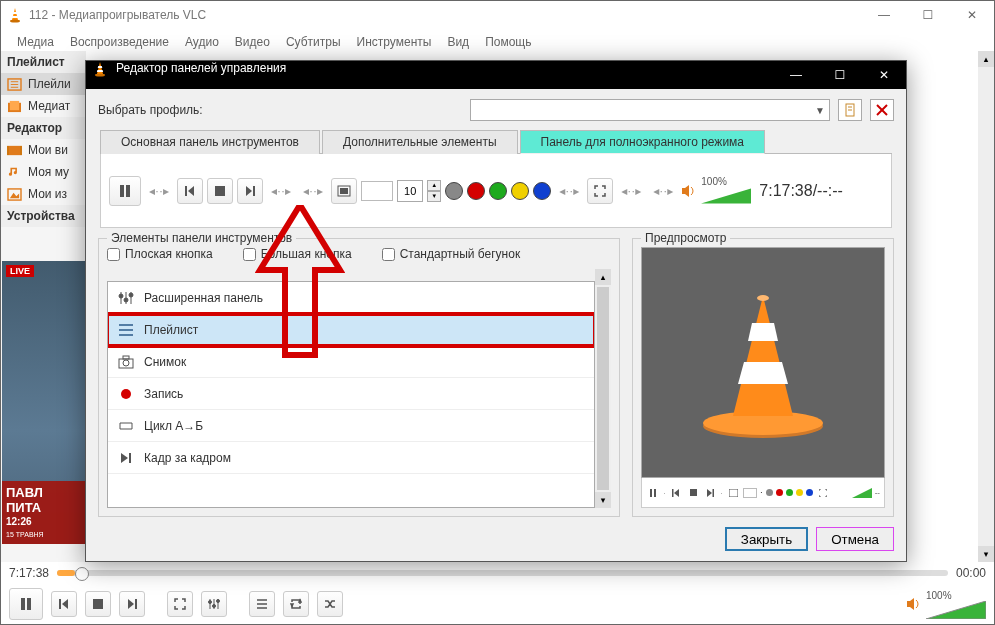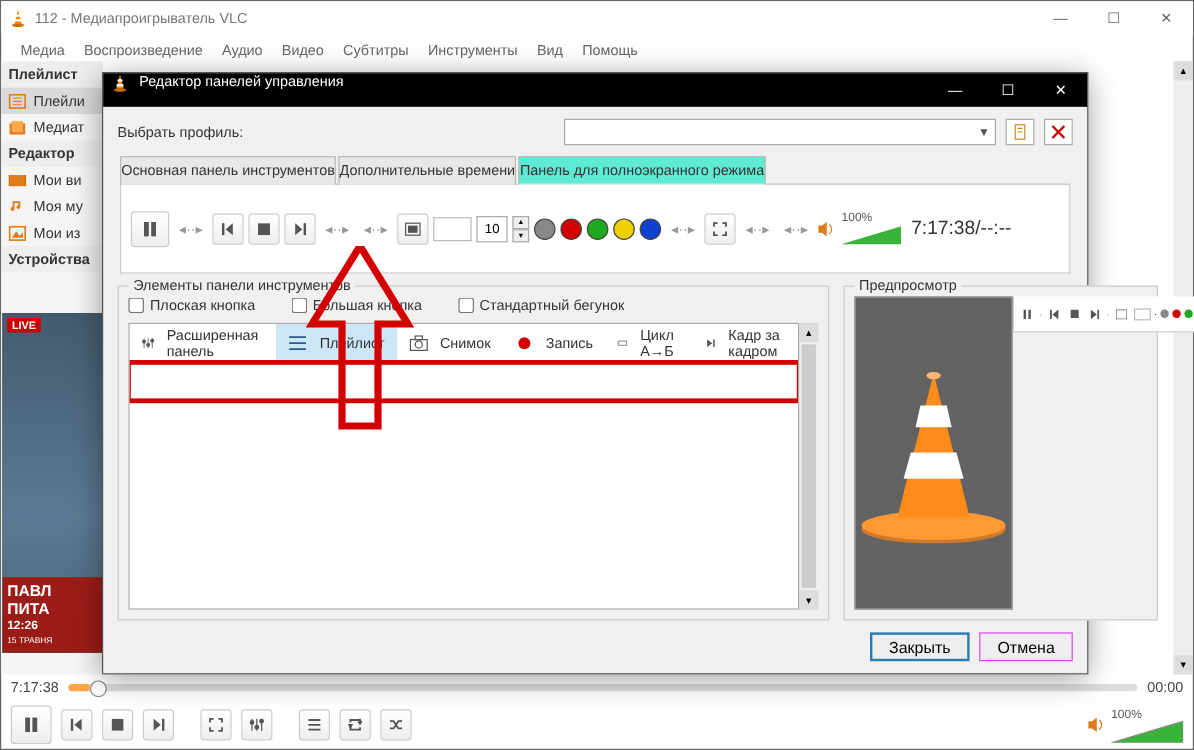--- a/index.html
+++ b/index.html
@@ -52,51 +52,51 @@
 
   .dlg-body{padding:10px 12px; height:calc(100% - 28px); display:flex; flex-direction:column;}
   .profile-row{display:flex; align-items:center; gap:8px; margin-bottom:8px;}
   .profile-row label{color:#333;}
   .profile-select{flex:0 0 360px; margin-left:auto; height:22px; border:1px solid #aaa; background:#fff; display:flex; align-items:center; justify-content:flex-end; padding-right:4px;}
   .profile-select .arr{font-size:10px; color:#555;}
   .profile-row .pbtn{width:24px; height:22px; border:1px solid #aaa; display:flex; align-items:center; justify-content:center; background:#fff;}
   .profile-row .pbtn.del svg{color:#c00;}
 
   .tabs{display:flex; border-bottom:1px solid #bbb; margin:0 2px;}
-  .tab{border:1px solid #bbb; border-bottom:none; padding:4px 0; background:#e8e8e8; color:#333; margin-right:2px; position:relative; top:1px;}
+  .tab{border:1px solid #bbb; border-bottom:none; padding:4px 20px; background:#e8e8e8; color:#333; margin-right:2px; position:relative; top:1px;}
   .tab.active{background:#5eead4; border-bottom:1px solid #f0f0f0;}
 
   .toolbar-preview{height:74px; border:1px solid #ccc; border-top:none; background:#fff; margin:0 2px 10px; padding:16px 8px; display:flex; align-items:center; gap:4px;}
   .tbtn{width:26px; height:26px; border:1px solid #ccc; border-radius:3px; background:linear-gradient(#fff,#eee); display:flex; align-items:center; justify-content:center; flex-shrink:0;}
   .tbtn.pause{width:32px; height:30px;}
   .tsep{color:#999; padding:0 4px;}
   .slider-mini{width:32px; height:20px; border:1px solid #bbb; background:#fff;}
   .numbox{width:26px; height:22px; border:1px solid #aaa; display:flex; align-items:center; justify-content:center; font-size:11px; background:#fff;}
   .spinner{width:14px; height:22px; display:flex; flex-direction:column;}
   .spinner div{flex:1; border:1px solid #aaa; background:#eee; display:flex; align-items:center; justify-content:center; font-size:7px;}
   .cdot{width:18px; height:18px; border-radius:50%; border:1px solid #444;}
   .timedisplay{font-size:16px; color:#333; margin-left:4px;}
 
   .lower{display:flex; gap:12px; flex:1; min-height:0;}
   .elements-box{flex:1; display:flex; flex-direction:column; border:1px solid #ccc; padding:8px; position:relative; background:#f0f0f0;}
   .elements-box .grouplabel{position:absolute; top:-8px; left:8px; background:#f0f0f0; padding:0 4px; color:#333;}
   .checks{display:flex; gap:30px; margin-bottom:8px;}
   .checks label{display:flex; align-items:center; gap:5px; color:#333;}
   .checks input{width:13px; height:13px;}
-  .elem-list{flex:1; border:1px solid #aaa; background:#fff; overflow:hidden; display:flex; flex-direction:row; position:relative;}
+  .elem-list{flex:1; border:1px solid #aaa; background:#fff; overflow:hidden; display:flex; flex-direction:column; position:relative;margin-top:12px;}
   .elem-item{height:32px; display:flex; align-items:center; gap:10px; padding:0 10px; border-bottom:1px solid #eee; color:#333;}
   .elem-item .eico{width:16px; height:14px;}
   .elem-item.sel{background:#cde6f7;}
   .red-highlight{position:absolute; border:4px solid #d30000; pointer-events:none; z-index:5;}
   .scrollbar-v{width:16px; background:#eee; display:flex; flex-direction:column;}
   .scrollbar-v .arr{height:16px; background:#ddd; display:flex; align-items:center; justify-content:center; font-size:9px;}
   .scrollbar-v .thumb{flex:1; margin:2px; background:#ccc;}
   .elem-list-wrap{flex:1; display:flex;}
 
-  .preview-box{width:262px; display:flex; flex-direction:row; border:1px solid #ccc; padding:8px; position:relative; background:#f0f0f0;}
+  .preview-box{width:262px; display:flex; flex-direction:column; border:1px solid #ccc; padding:8px; position:relative; background:#f0f0f0;}
   .preview-box .grouplabel{position:absolute; top:-8px; left:8px; background:#f0f0f0; padding:0 4px; color:#333;}
   .preview-area{flex:1; border:1px solid #aaa; background:#636363; display:flex; align-items:center; justify-content:center; position:relative;}
   .preview-ctrls{height:30px; background:#fff; border:1px solid #ccc; border-top:none; display:flex; align-items:center; padding:0 4px; gap:3px;}
   .preview-ctrls .mini{width:14px; height:14px; display:flex; align-items:center; justify-content:center;}
 
   .dlg-buttons{display:flex; justify-content:flex-end; gap:8px; margin-top:10px;}
   .dlg-buttons button{height:24px; padding:0 14px; border:1px solid #d946ef; background:#eee;}
   .dlg-buttons button.primary{border:2px solid #2a7ab0;}
 
   .red-arrow{position:absolute; z-index:20; pointer-events:none;}
@@ -312,21 +312,21 @@
       <div class="pbtn del">
           <svg width="14" height="14" viewBox="0 0 14 14" stroke="#c00" stroke-width="2">
             <line x1="2" y1="2" x2="12" y2="12"></line>
             <line x1="12" y1="2" x2="2" y2="12"></line>
           </svg>
         </div>
     </div>
 
     <div class="tabs">
       <div class="tab">Основная панель инструментов</div>
-      <div class="tab">Дополнительные времени</div>
+      <div class="tab">Дополнительные элементы</div>
       <div class="tab active">Панель для полноэкранного режима</div>
     </div>
 
     <div class="toolbar-preview">
       <div class="tbtn pause">
           <svg width="14" height="14">
             <rect x="2" y="1" width="4" height="12" fill="#555"></rect>
             <rect x="8" y="1" width="4" height="12" fill="#555"></rect>
           </svg>
         </div>

